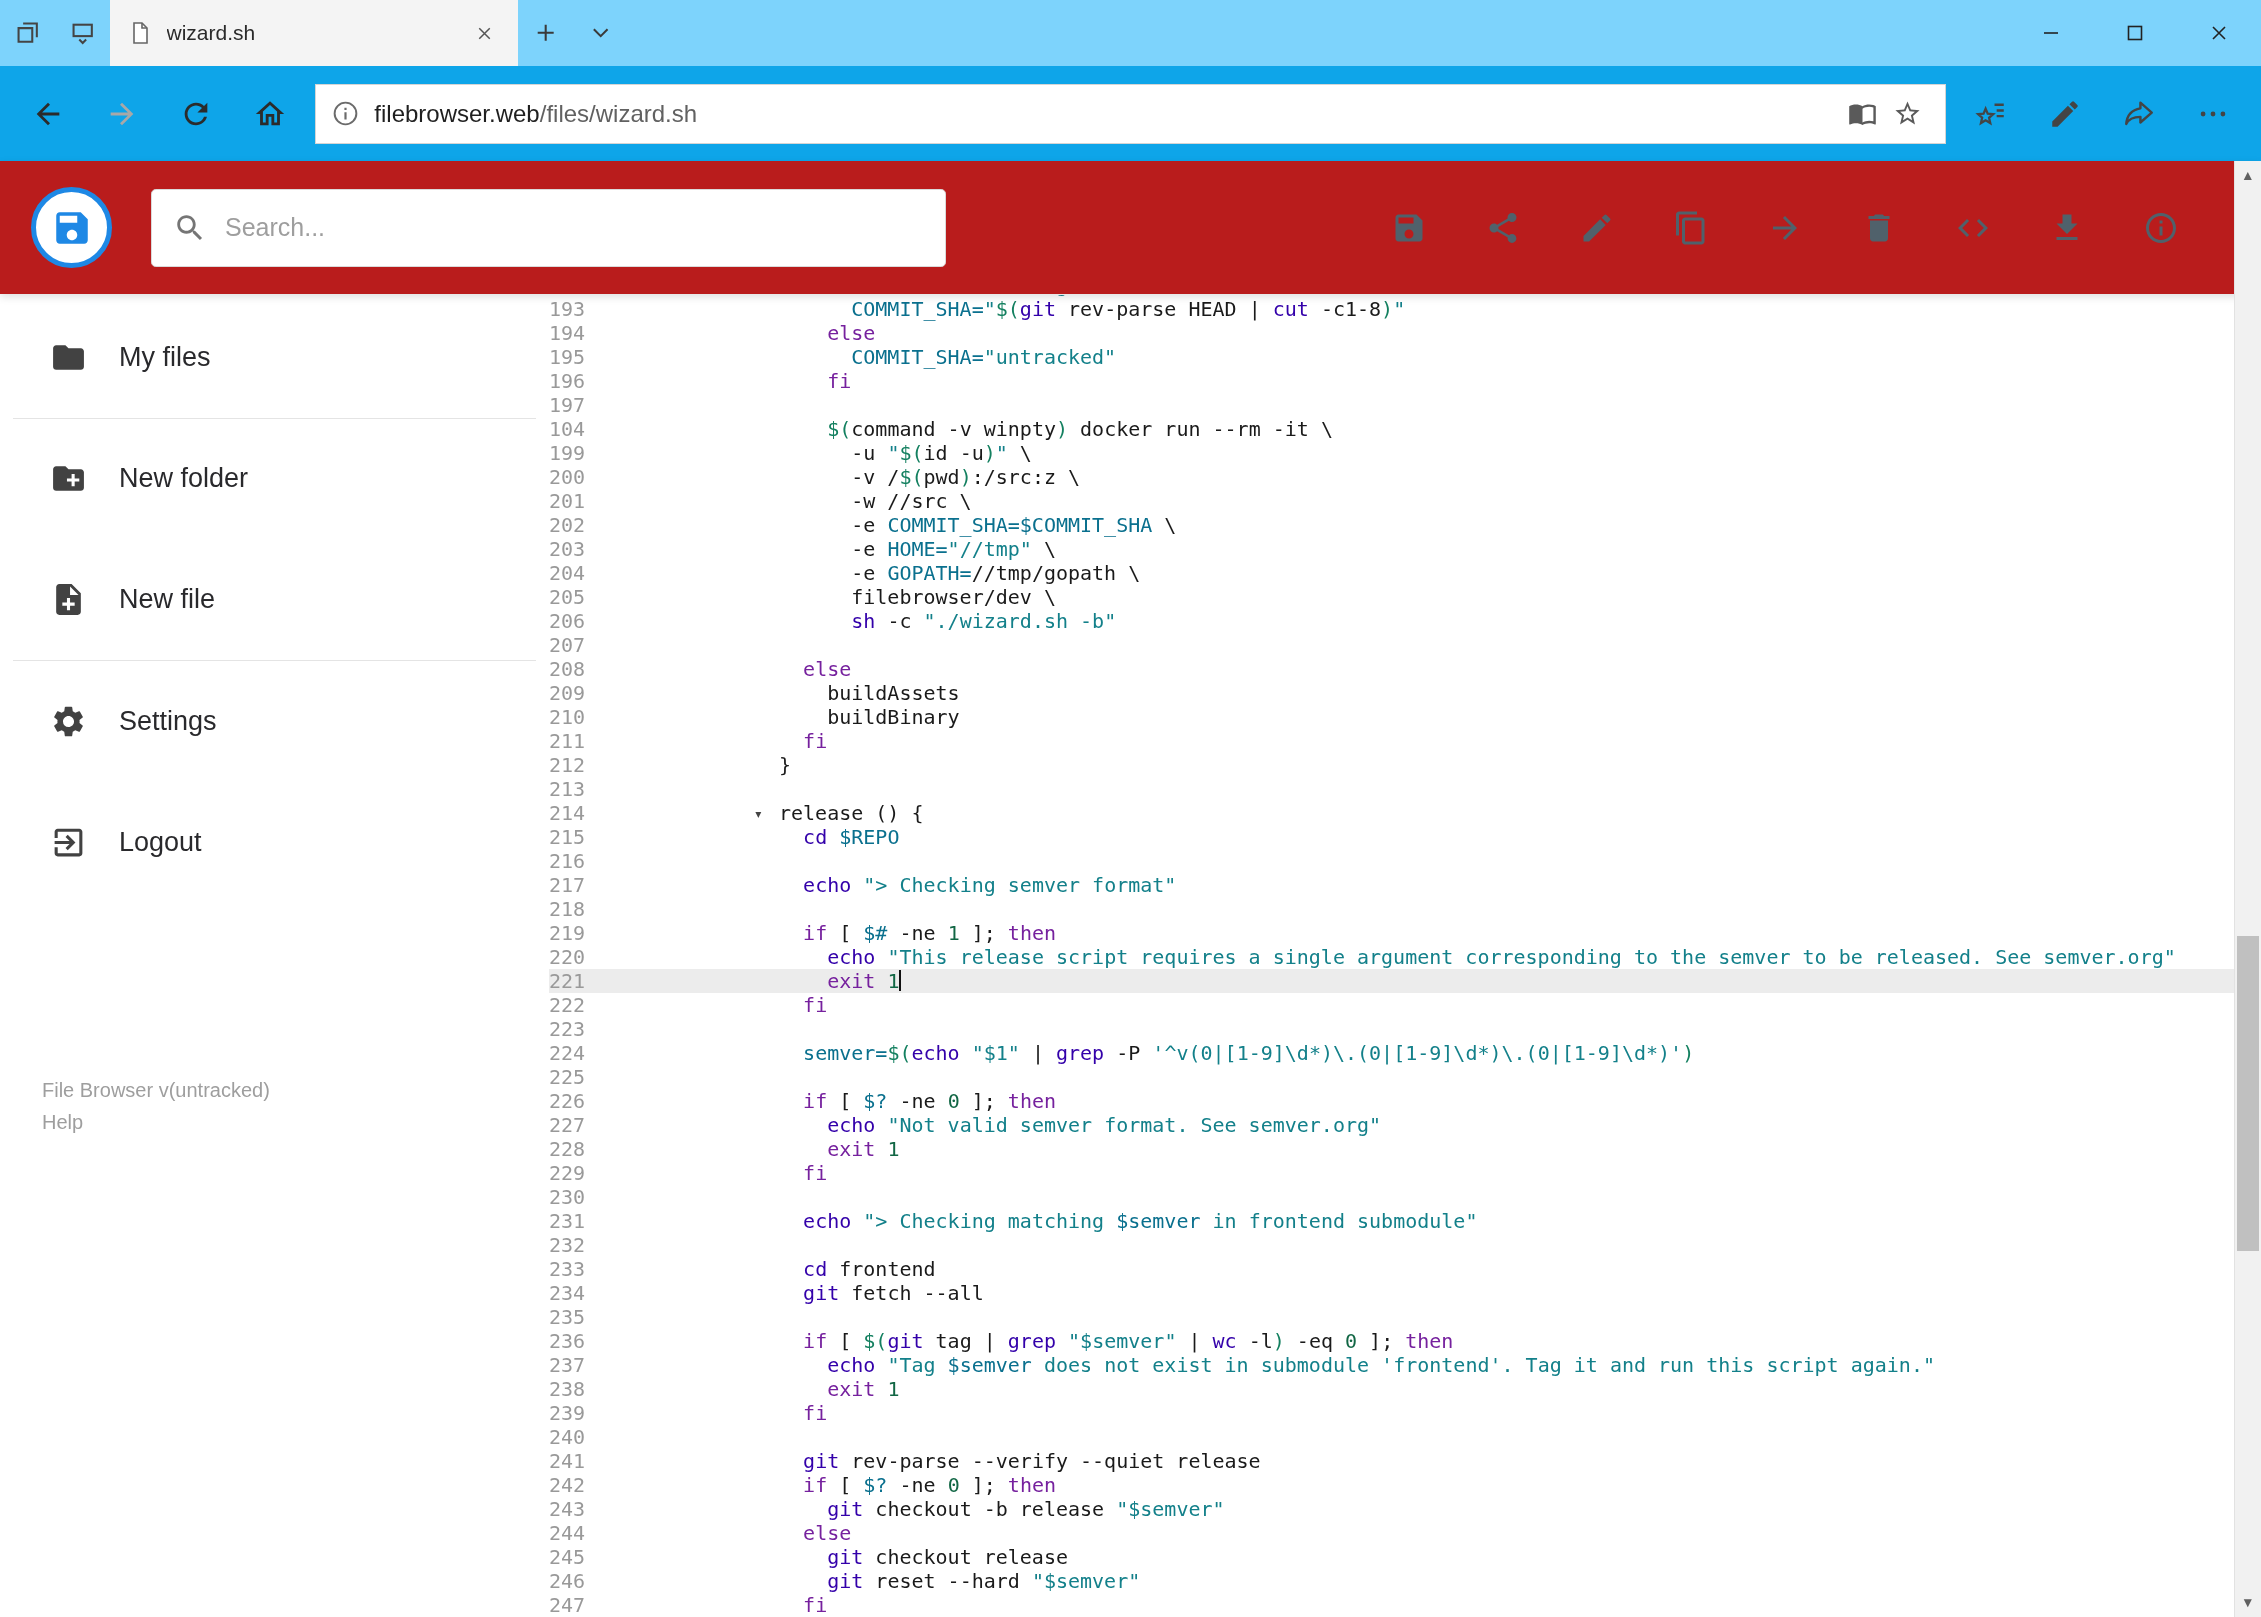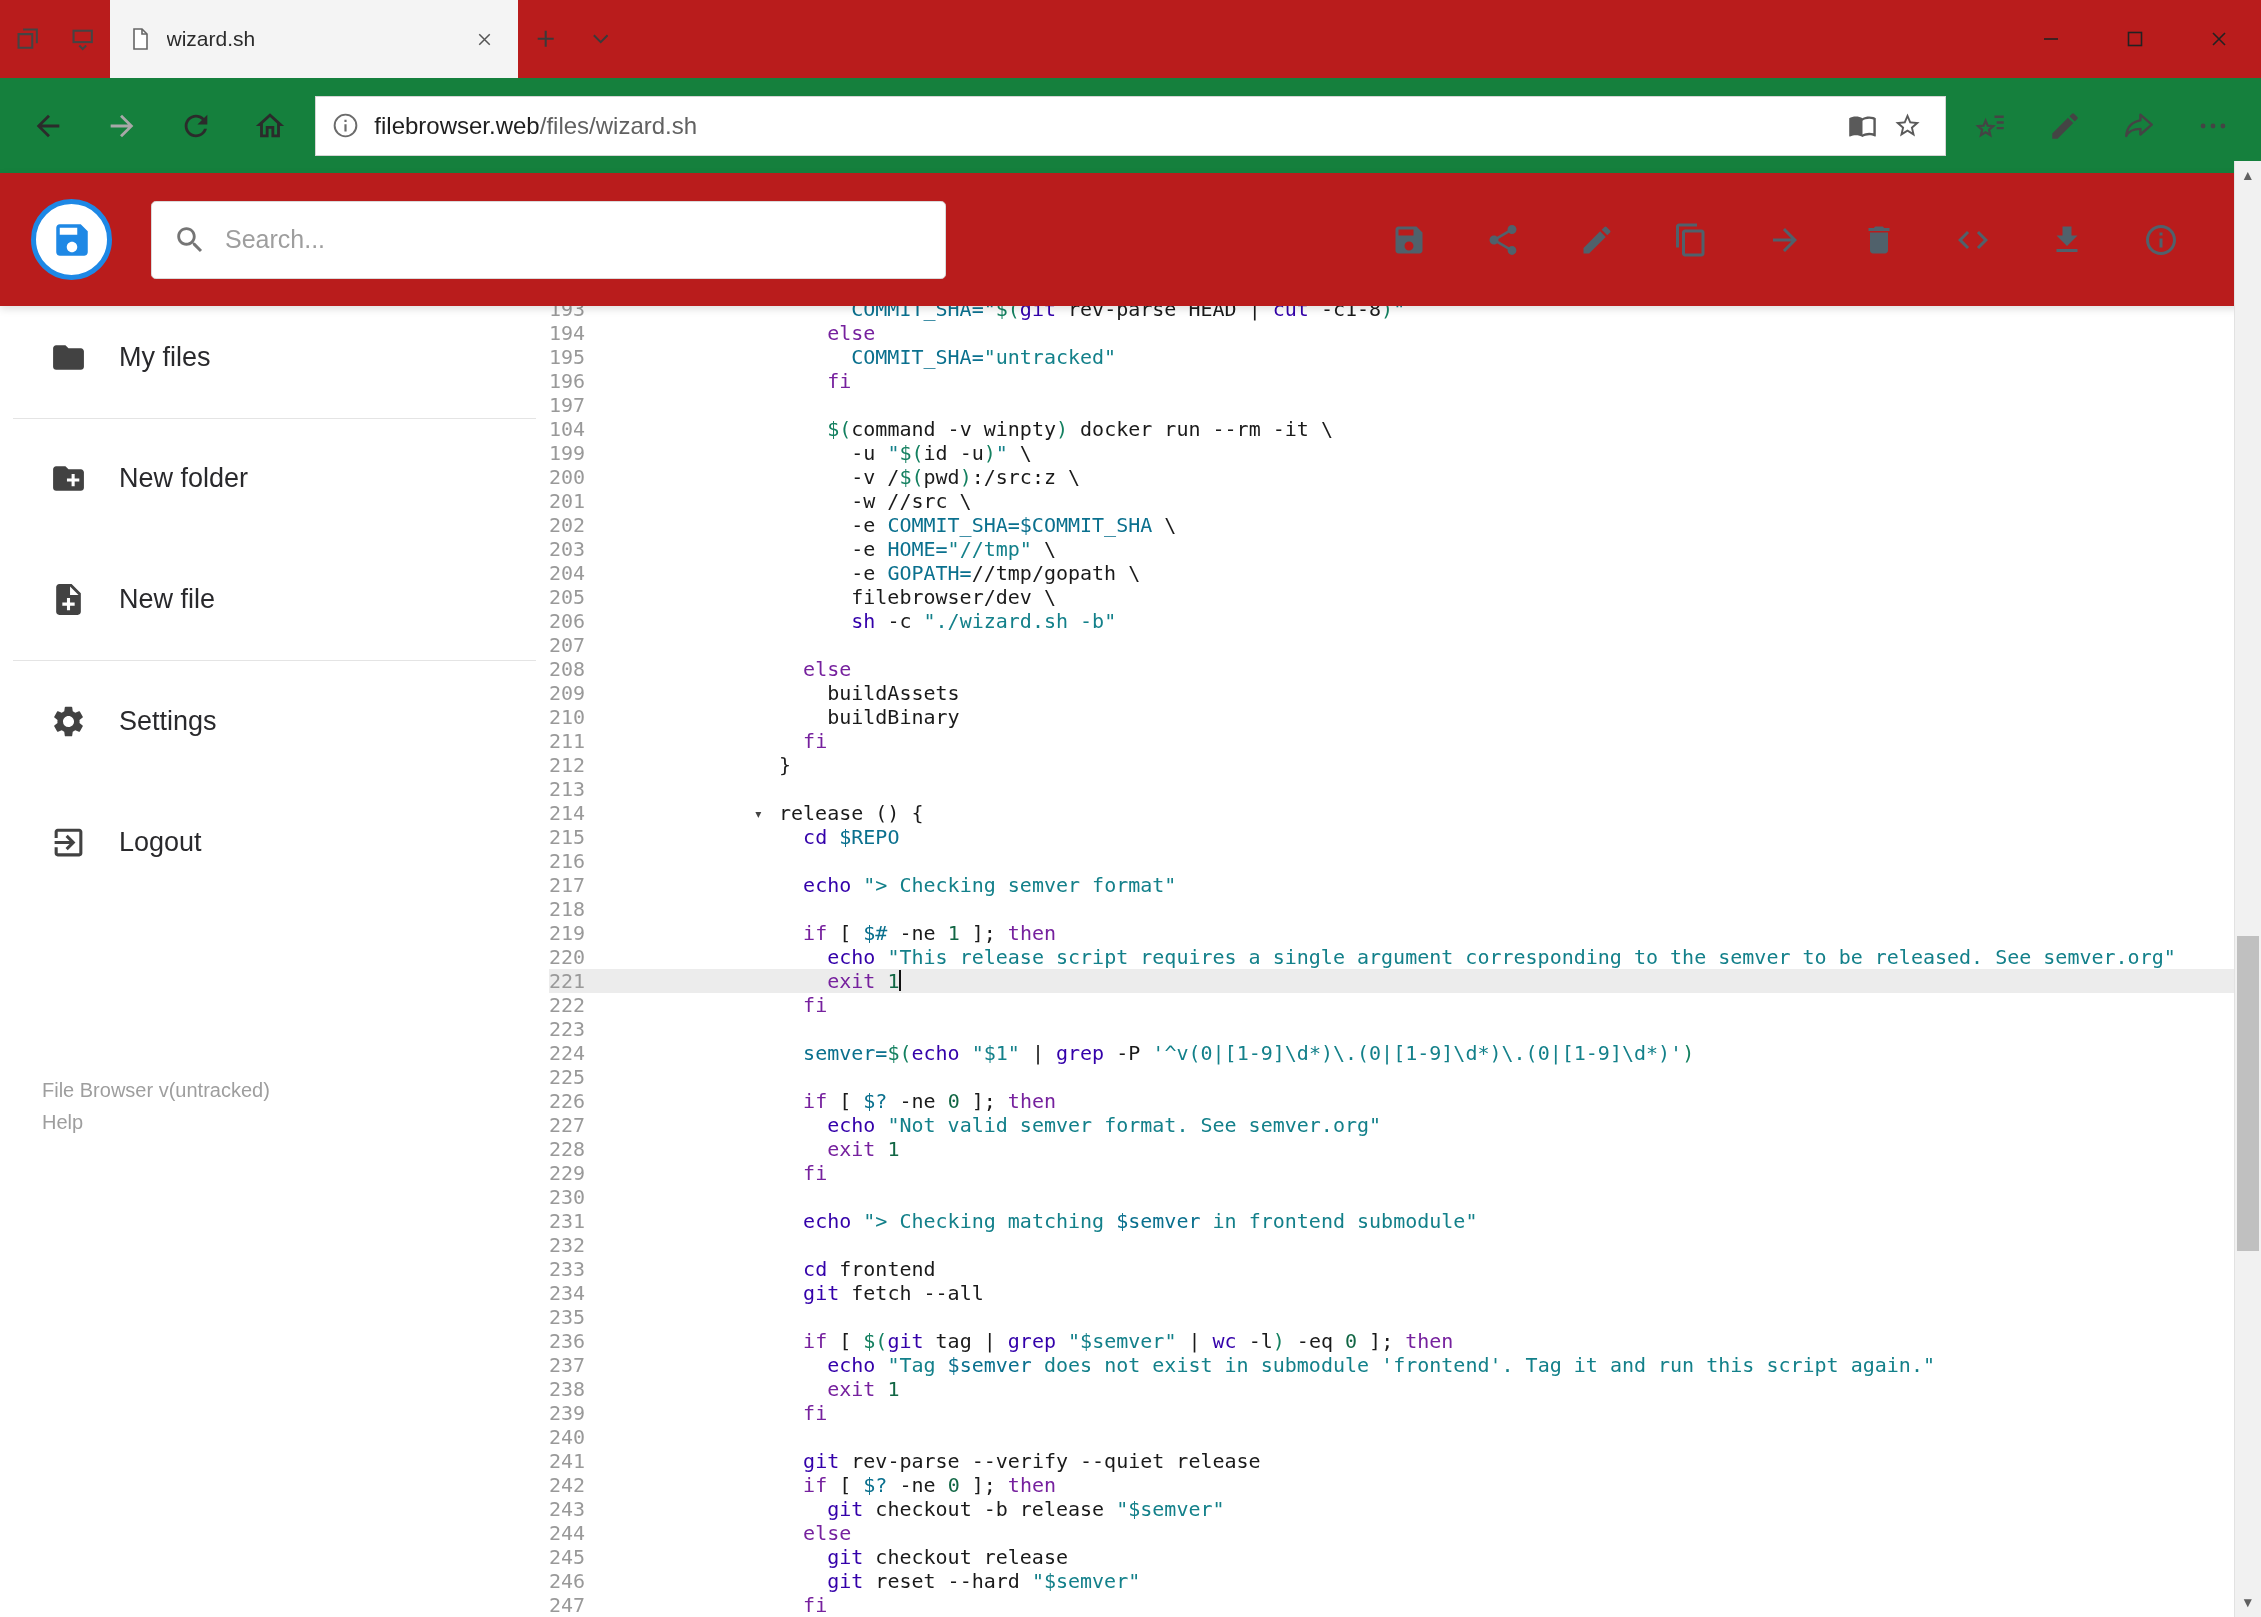--- a/index.html
+++ b/index.html
@@ -1,34 +1,34 @@
 <!DOCTYPE html>
 <html style="font-size:13px"><head>
 <meta charset="utf-8">
 <style>
   *{margin:0;padding:0;box-sizing:border-box}
   html,body{width:2261px;height:1617px;overflow:hidden;background:#fff;
     font-family:"Liberation Sans",sans-serif}
   .window{position:relative;width:2261px;height:1617px;overflow:hidden}
 
   
-  .tabstrip{height:78px;background:#b91c1c;display:flex;align-items:stretch}
+  .tabstrip{height:66px;background:#7dd3fc;display:flex;align-items:stretch}
   .tbtn{width:55px;display:flex;align-items:center;justify-content:center;cursor:pointer}
   .tbtn svg{width:27.4px;height:27.4px}
   .tab{width:408px;background:#f4f4f4;display:flex;align-items:center;padding:0 18px;gap:14.5px}
   .tab-title{font-size:21px;color:#2b2b2b;flex:1;white-space:nowrap;overflow:hidden}
   .tab-fav svg{width:24px;height:24px;display:block}
   .tab-close{width:32px;height:32px;display:flex;align-items:center;justify-content:center;cursor:pointer}
   .tab-close svg{width:21px;height:21px}
   .strip-spacer{flex:1}
   .wc{width:84px;display:flex;align-items:center;justify-content:center;cursor:pointer}
   .wc svg{width:24px;height:24px}
 
   
-  .navbar{height:95px;background:#15803d;display:flex;align-items:center;padding:0 11.3px}
+  .navbar{height:95px;background:#0ea5e9;display:flex;align-items:center;padding:0 11.3px}
   .nbtn{width:74px;height:74px;display:flex;align-items:center;justify-content:center;cursor:pointer;flex:none}
   .nbtn svg{width:34px;height:34px}
   .addressbar{flex:1;height:60px;background:#fff;border:1.6px solid #d5d5d5;display:flex;
     align-items:center;padding:0 14.5px;margin:0 8px;cursor:text}
   .addressbar svg{width:29px;height:29px;flex:none}
   .url{margin-left:14.5px;font-size:24px;flex:1;white-space:nowrap;overflow:hidden}
   .url .domain{color:#1f1f1f}
   .url .path{color:#616161}
   .abar-icon{width:45px;height:45px;display:flex;align-items:center;justify-content:center;cursor:pointer;flex:none}
 

